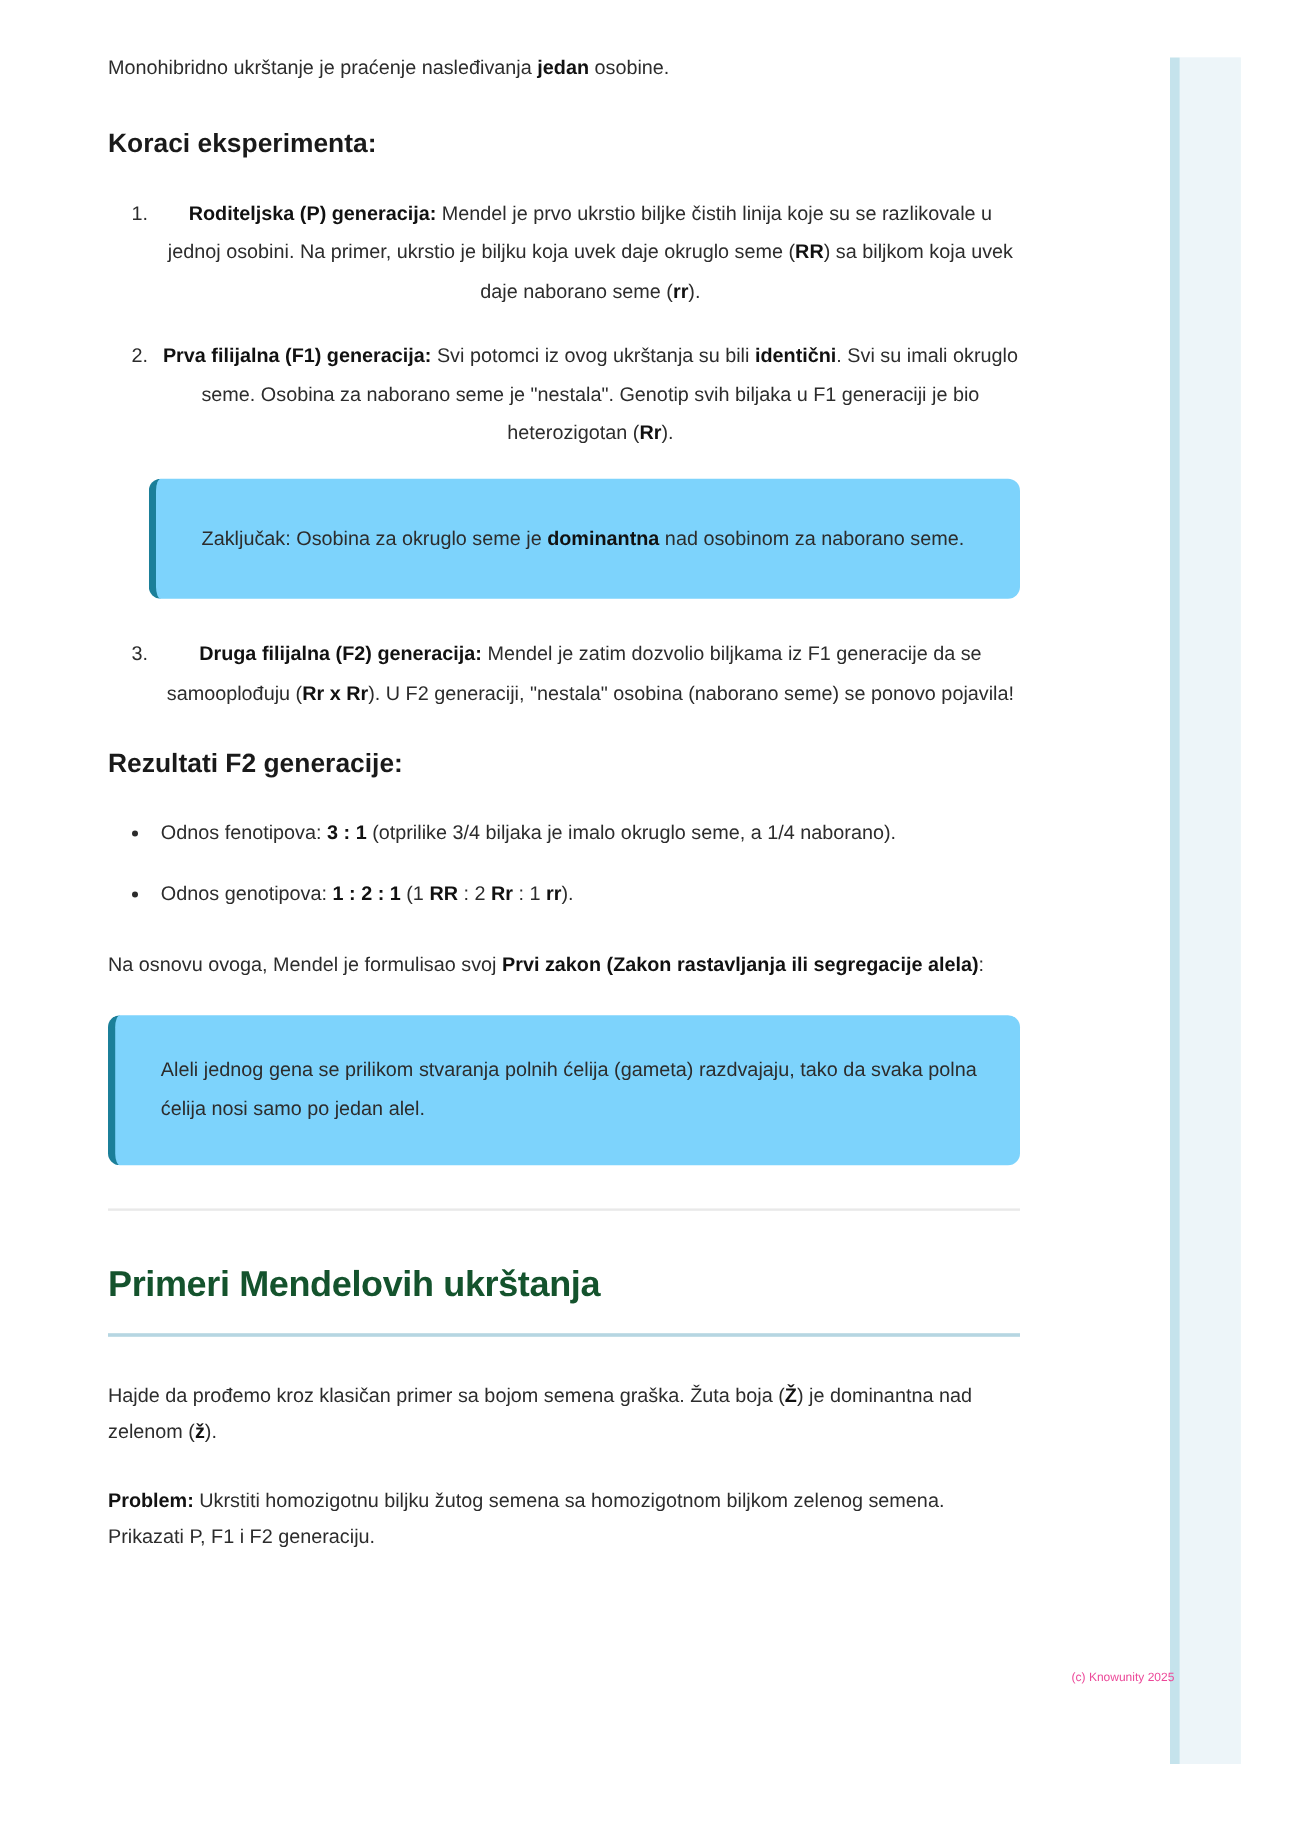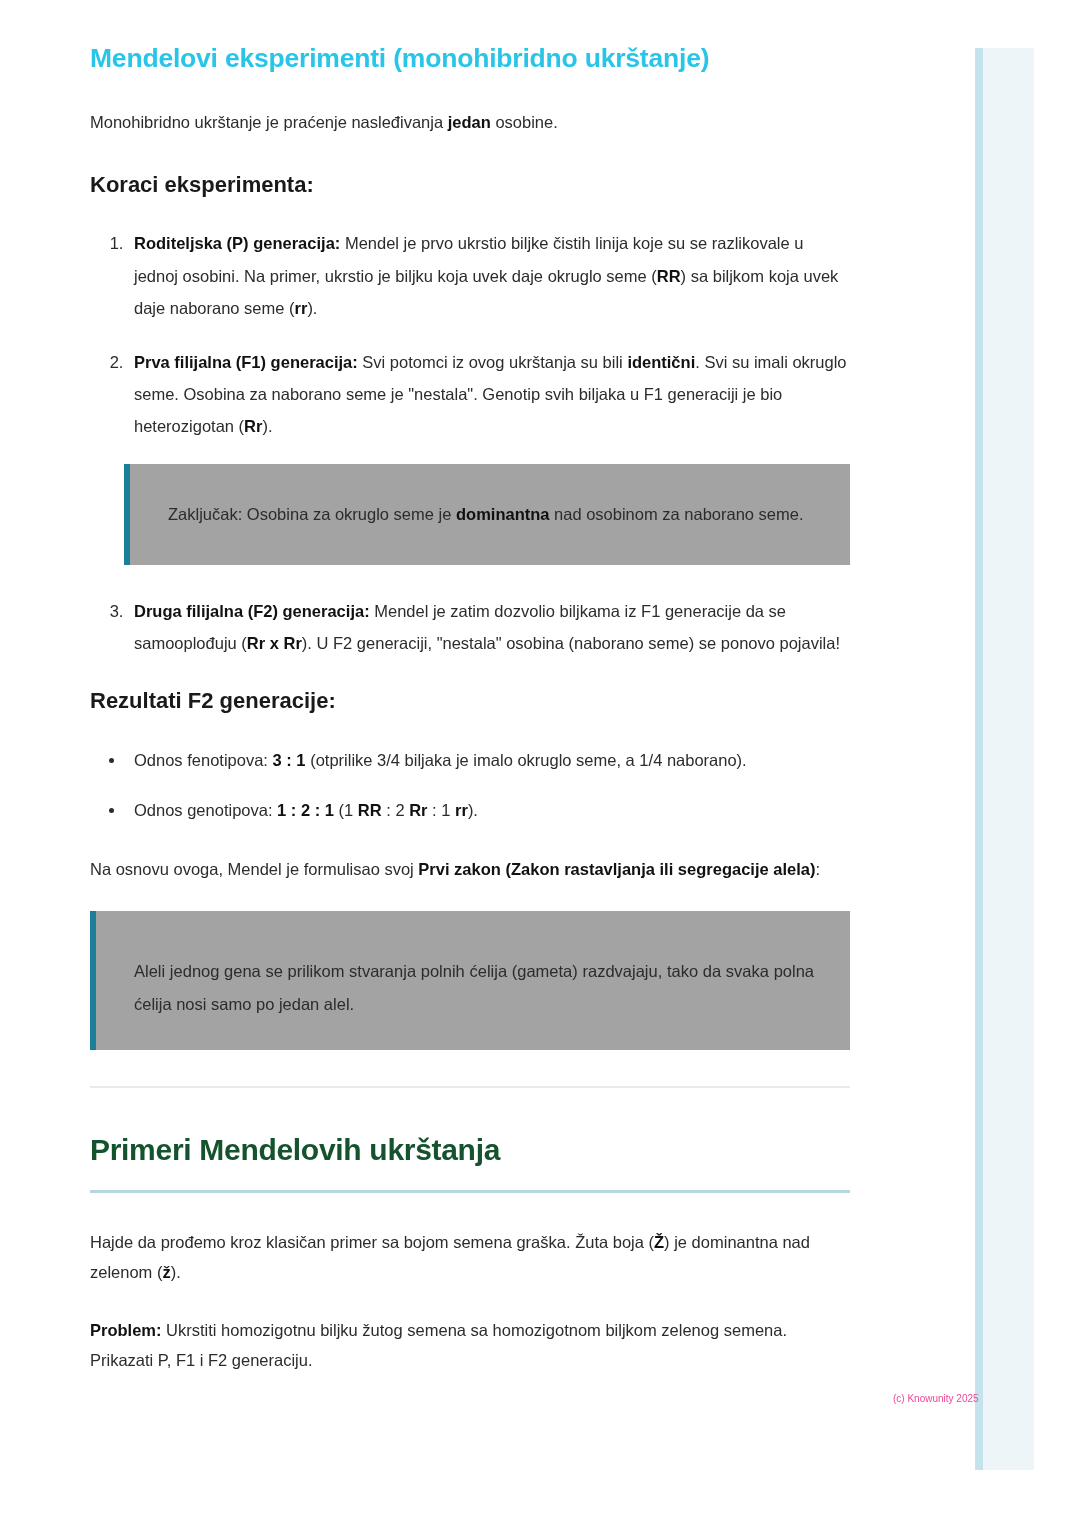--- a/index.html
+++ b/index.html
@@ -85,52 +85,54 @@
     margin: 0 0 0 0;
     padding-left: 38px;
     list-style-type: decimal;
   }
   ol.steps > li {
     font-size: 16.5px;
     color: #2c2c2c;
     line-height: 1.95;
     margin-bottom: 22px;
     padding-left: 6px;
+    text-align: center;
   }
   ol.steps > li::marker { color: #2c2c2c; }
 
   ul.ratios {
     margin: 16px 0 28px 0;
     padding-left: 36px;
     list-style-type: disc;
   }
   ul.ratios > li {
     font-size: 16.5px;
     color: #2c2c2c;
     line-height: 1.95;
     margin-bottom: 18px;
     padding-left: 8px;
   }
 
   b, strong { font-weight: bold; color: #111111; }
 
   blockquote.callout {
-    background: #a3a3a3;
+    background: #7dd3fc;
     border-left: 6px solid #1b7f99;
     margin: 18px 0 30px 34px;
     padding: 34px 36px 34px 38px;
     font-size: 16.5px;
     color: #2c2c2c;
     line-height: 1.95;
+    border-radius: 10px;
   }
   blockquote.callout.wide {
     margin-left: 0;
     margin-top: 26px;
     margin-bottom: 34px;
-    padding: 44px 36px 30px 38px;
+    padding: 30px 36px 30px 38px;
     text-align: justify;
   }
   blockquote.callout p { margin: 0; }
 
   hr.rule {
     border: none;
     border-top: 2px solid #e9e9e9;
     margin: 36px 0 44px 0;
   }
 
@@ -152,21 +154,20 @@
 </style>
 </head>
 <body>
 
 <div class="side-band"></div>
 <div class="side-band-inner"></div>
 <div class="side-band-stripe"></div>
 
 <div class="page">
 
-  <h1 class="doc-title">Mendelovi eksperimenti (monohibridno ukrštanje)</h1>
 
   <p class="body-text"><span>Monohibridno ukrštanje je praćenje nasleđivanja </span><b>jedan</b><span> osobine.</span></p>
 
   <p class="lead-bold">Koraci eksperimenta:</p>
 
   <ol class="steps">
     <li><b>Roditeljska (P) generacija:</b><span> Mendel je prvo ukrstio biljke čistih linija koje su se razlikovale u jednoj osobini. Na primer, ukrstio je biljku koja uvek daje okruglo seme (</span><b>RR</b><span>) sa biljkom koja uvek daje naborano seme (</span><b>rr</b><span>).</span></li>
     <li><b>Prva filijalna (F1) generacija:</b><span> Svi potomci iz ovog ukrštanja su bili </span><b>identični</b><span>. Svi su imali okruglo seme. Osobina za naborano seme je "nestala". Genotip svih biljaka u F1 generaciji je bio heterozigotan (</span><b>Rr</b><span>).</span></li>
   </ol>
 

